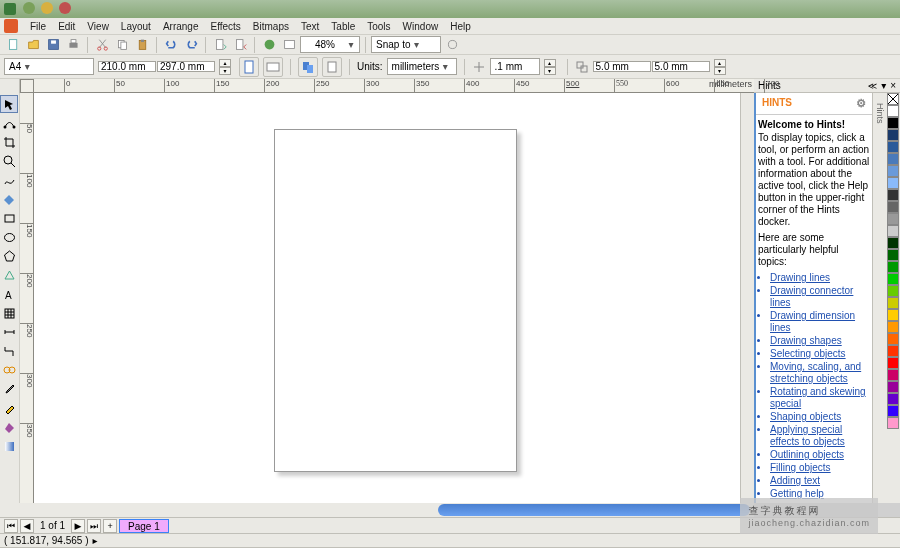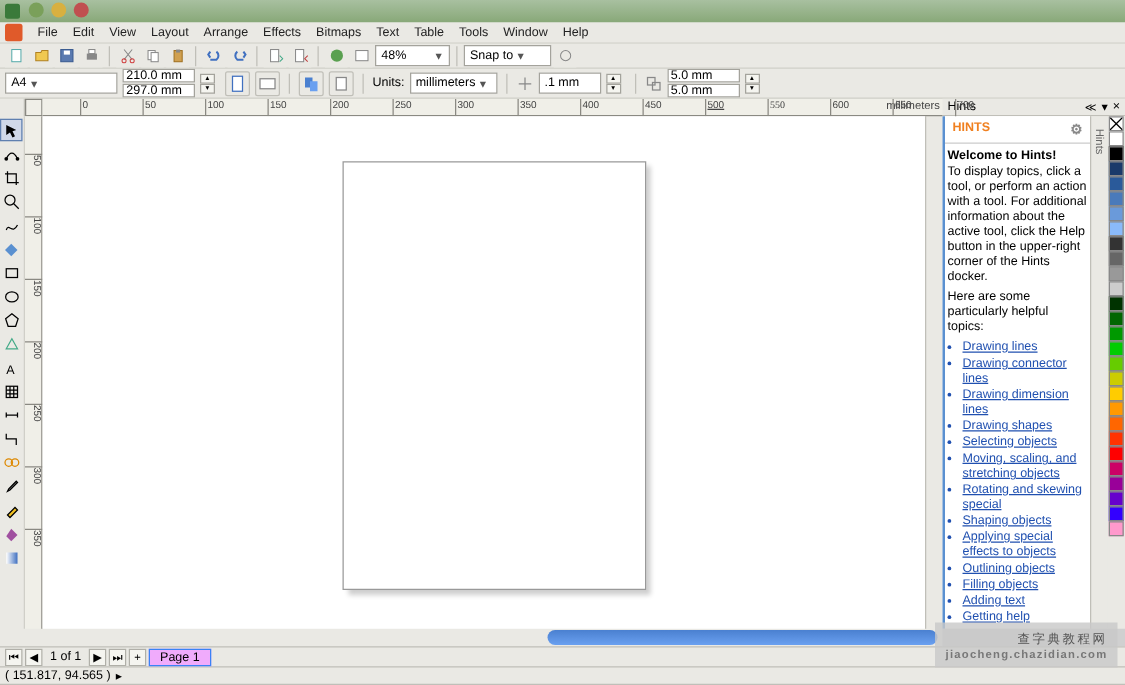--- a/index.html
+++ b/index.html
@@ -17,27 +17,27 @@
 .menubar .micon { width: 14px; height: 14px; background: #e05a2a; border-radius: 2px; margin-right: 6px; }
 .menubar .item { padding: 0 6px; color: #222; cursor: default; }
 
 
 .toolbar { height: 20px; background: #eae9e4; display: flex; align-items: center; padding: 2px 4px; border-bottom: 1px solid #d0cfc8; gap: 2px; }
 .tbtn { width: 18px; height: 18px; border: 1px solid transparent; display: flex; align-items: center; justify-content: center; background: #eae9e4; }
 .tbtn svg { width: 13px; height: 13px; }
 .sep { width: 1px; height: 16px; background: #c0bfb8; margin: 0 3px; }
 .combo { height: 17px; border: 1px solid #a4a39c; background: #fff; display: flex; align-items: center; padding: 0 2px 0 4px; font-size: 10px; }
 .combo .arrow { width: 12px; text-align: center; color: #555; }
-.combo input { border: none; outline: none; width: 40px; font-size: 10px; }
+.combo input { border: none; outline: none; width: 40px; font-size: 10px; text-align: center; }
 .spinpair { display: flex; flex-direction: column; margin-right: 4px; }
 .spin { width: 12px; height: 8px; border: 1px solid #a4a39c; background: #f5f5f0; font-size: 6px; text-align: center; line-height: 6px; }
 
 
 .propbar { height: 24px; display: flex; align-items: center; gap: 4px; padding: 2px 4px; border-bottom: 1px solid #d0cfc8; }
-.dimpair { display: flex; flex-direction: column; gap: 1px; }
+.dimpair { display: flex; flex-direction: row; gap: 1px; }
 .dimfield { width: 58px; height: 11px; border: 1px solid #a4a39c; background: #fff; font-size: 9px; padding: 0 2px; display: flex; justify-content: space-between; align-items: center; }
 .propbtn { width: 20px; height: 20px; border: 1px solid #c0bfb8; border-radius: 2px; display: flex; align-items: center; justify-content: center; }
 
 
 .ruler-h { height: 14px; background: #f0efe8; border-bottom: 1px solid #8a8982; display: flex; position: relative; margin-left: 20px; margin-right: 145px; }
 .ruler-h .tick { position: absolute; top: 0; height: 14px; border-left: 1px solid #8a8982; font-size: 8px; padding-left: 1px; color: #444; }
 .ruler-label { position: absolute; right: 2px; font-size: 9px; color: #444; }
 
 
 .main { display: flex; height: 410px; }
@@ -66,22 +66,22 @@
 .swatch { width: 12px; height: 12px; border: 1px solid #888; margin: 0 auto; }
 
 
 .hscroll { height: 14px; background: #eae9e4; display: flex; align-items: center; }
 .hscroll .track { flex: 1; height: 12px; background: linear-gradient(#4a80d0,#6aa0f0); border-radius: 6px; margin: 0 4px; }
 .pagenav { height: 16px; background: #eae9e4; border-top: 1px solid #c0bfb8; display: flex; align-items: center; gap: 2px; padding: 0 4px; font-size: 10px; }
 .pagenav .nbtn { width: 14px; height: 14px; border: 1px solid #b0afa8; background: #f5f5f0; text-align: center; line-height: 12px; font-size: 9px; }
 .pagetab { padding: 0 8px; border: 1px solid #3b82f6; background: #f0abfc; height: 14px; line-height: 14px; }
 .statusbar { height: 14px; background: #eae9e4; border-top: 1px solid #c0bfb8; padding: 0 4px; font-size: 10px; display: flex; align-items: center; gap: 4px; }
 
-.watermark { position: absolute; right: 6px; bottom: 14px; background: rgba(200,200,200,0.8); padding: 6px 8px; font-size: 12px; color: #555; letter-spacing: 2px; text-align: right; }
-.watermark .sub { font-size: 9px; letter-spacing: 1px; color: #777; font-weight: bold; }
+.watermark { position: absolute; right: 22px; bottom: 14px; background: rgba(200,200,200,0.8); padding: 6px 8px; font-size: 12px; color: #555; letter-spacing: 2px; }
+.watermark .sub { font-size: 9px; letter-spacing: 1px; color: #777; }
 </style>
 </head>
 <body>
 
 <div class="titlebar">
   <span class="icon"></span>
   <span class="winbtns">
     <span class="win-min"></span>
     <span class="win-max"></span>
     <span class="win-close"></span>

